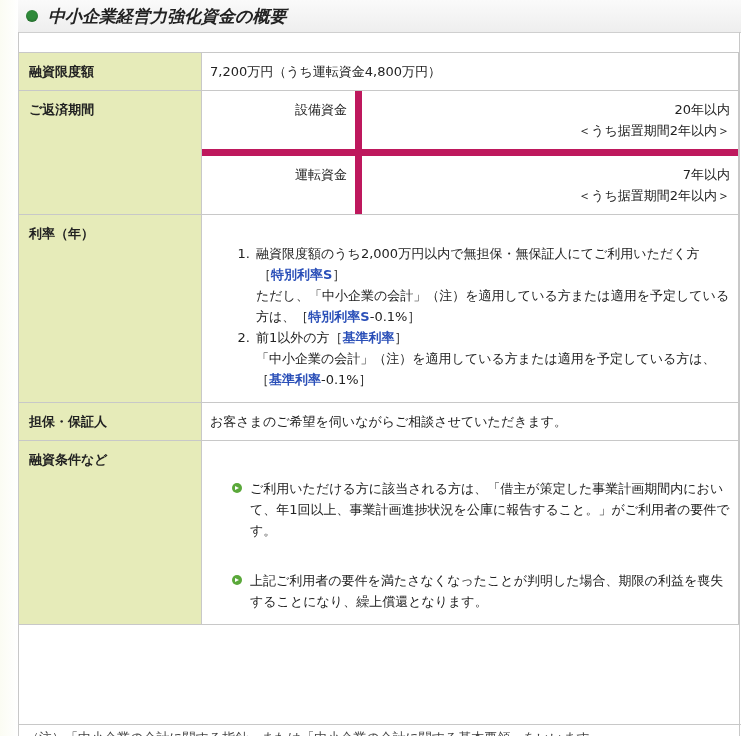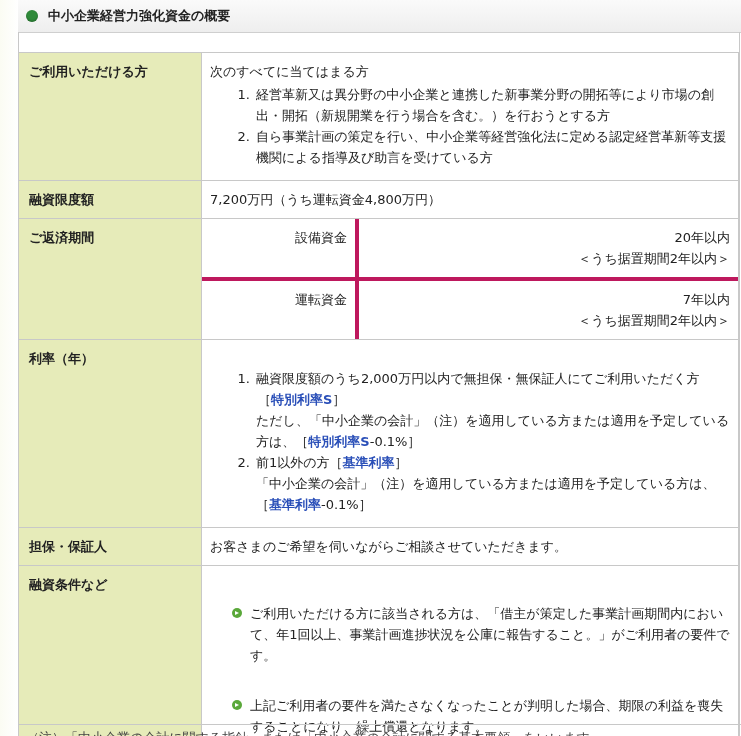--- a/index.html
+++ b/index.html
@@ -16,40 +16,40 @@
     position:absolute; left:18px; top:0; width:723px; height:32px;
     background:linear-gradient(#fafafa,#eeeeee);
     border-bottom:1px solid #cfcfcf;
     display:flex; align-items:center;
   }
   .heading-dot {
     width:12px; height:12px; border-radius:50%; background:#2f8a3a;
     margin-left:8px; margin-right:10px;
     box-shadow: inset 0 -1px 2px rgba(0,0,0,0.25);
   }
-  .heading-title { font-weight:bold; font-size:13px; color:#222; }
+  .heading-title { font-weight:bold; font-size:17px; color:#222;font-style:italic; }
   .frame {
     position:absolute; left:18px; top:32px; width:720px; height:720px;
     border-left:1px solid #c8c8c8; border-right:1px solid #c8c8c8;
   }
   table.info {
     position:absolute; left:18px; top:52px; width:721px;
     border-collapse:collapse; table-layout:fixed;
   }
   table.info td { border:1px solid #c8c8c8; vertical-align:top; font-size:13px; line-height:21px; }
   td.th {
     width:162px; background:#e6ebb9; font-weight:bold;
     padding:8px 10px 8px 10px; color:#222;
   }
   td.val { background:#fff; padding:8px 8px 8px 8px; }
   ol.nums { margin:2px 0 4px 0; padding-left:44px; }
   ol.nums li { padding-left:2px; }
   .link { color:#2a4fb8;font-weight:bold; }
   table.sub { width:100%; border-collapse:collapse; table-layout:fixed; margin:0; }
-  table.sub td { border:4px solid #be185d; padding:8px 8px; vertical-align:top; line-height:21px; }
+  table.sub td { border:7px solid #be185d; padding:8px 8px; vertical-align:top; line-height:21px; }
   td.subwrap { padding:0;text-align:right; }
   ul.dots { list-style:none; margin:6px 0 4px 0; padding-left:22px; }
   ul.dots li { position:relative; padding-left:18px;margin-top:29px; }
   .bullet {
     position:absolute; left:0; top:5px; width:10px; height:10px; border-radius:50%;
     background:#5aa83a;
   }
   .bullet::after {
     content:""; position:absolute; left:3px; top:2.5px;
     border-left:4px solid #fff; border-top:2.5px solid transparent; border-bottom:2.5px solid transparent;
@@ -67,30 +67,20 @@
 
 <div class="heading-bar">
   <span class="heading-dot"></span>
   <span class="heading-title">中小企業経営力強化資金の概要</span>
 </div>
 
 <div class="frame"></div>
 
 <table class="info">
   <tbody>
-      <tr>
-    <td class="th">ご利用いただける方</td>
-    <td class="val">
-      <div>次のすべてに当てはまる方</div>
-      <ol class="nums">
-        <li>経営革新又は異分野の中小企業と連携した新事業分野の開拓等により市場の創出・開拓（新規開業を行う場合を含む。）を行おうとする方</li>
-        <li>自ら事業計画の策定を行い、中小企業等経営強化法に定める認定経営革新等支援機関による指導及び助言を受けている方</li>
-      </ol>
-    </td>
-  </tr>
   <tr>
     <td class="th">融資限度額</td>
     <td class="val">7,200万円（うち運転資金4,800万円）</td>
   </tr>
   <tr>
     <td class="th">ご返済期間</td>
     <td class="subwrap">
       <table class="sub">
         <tbody>
               <tr>

